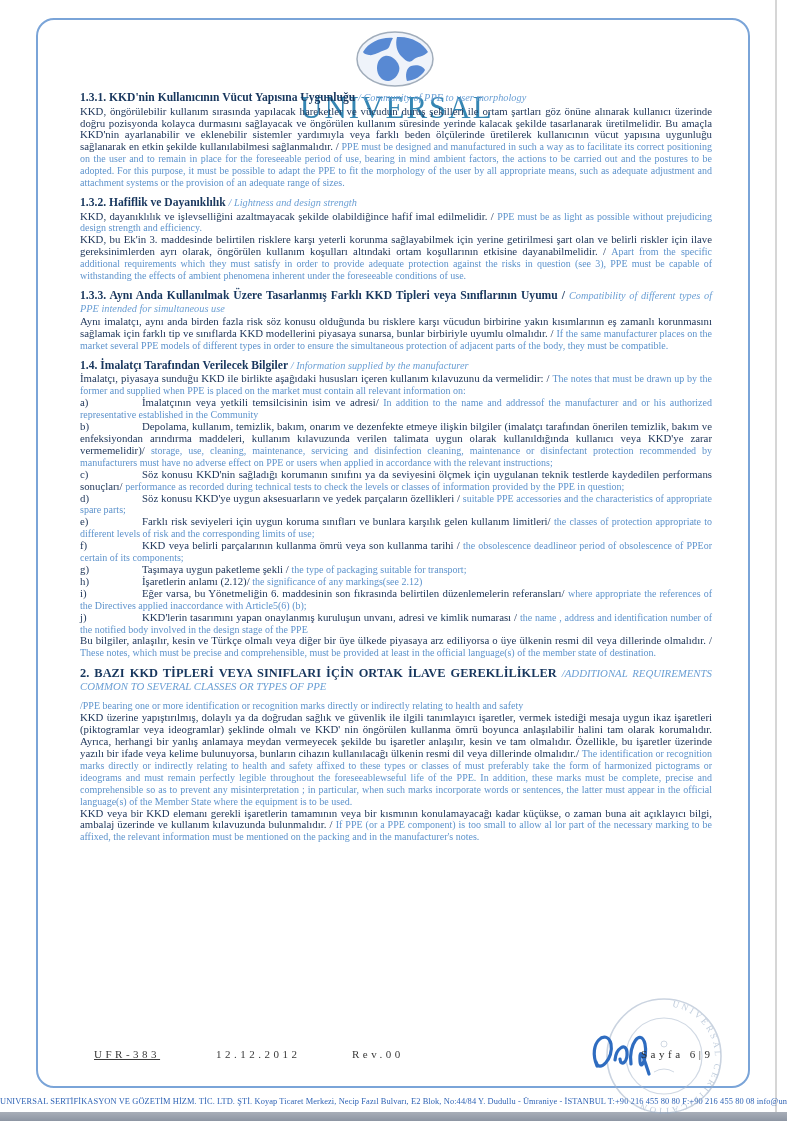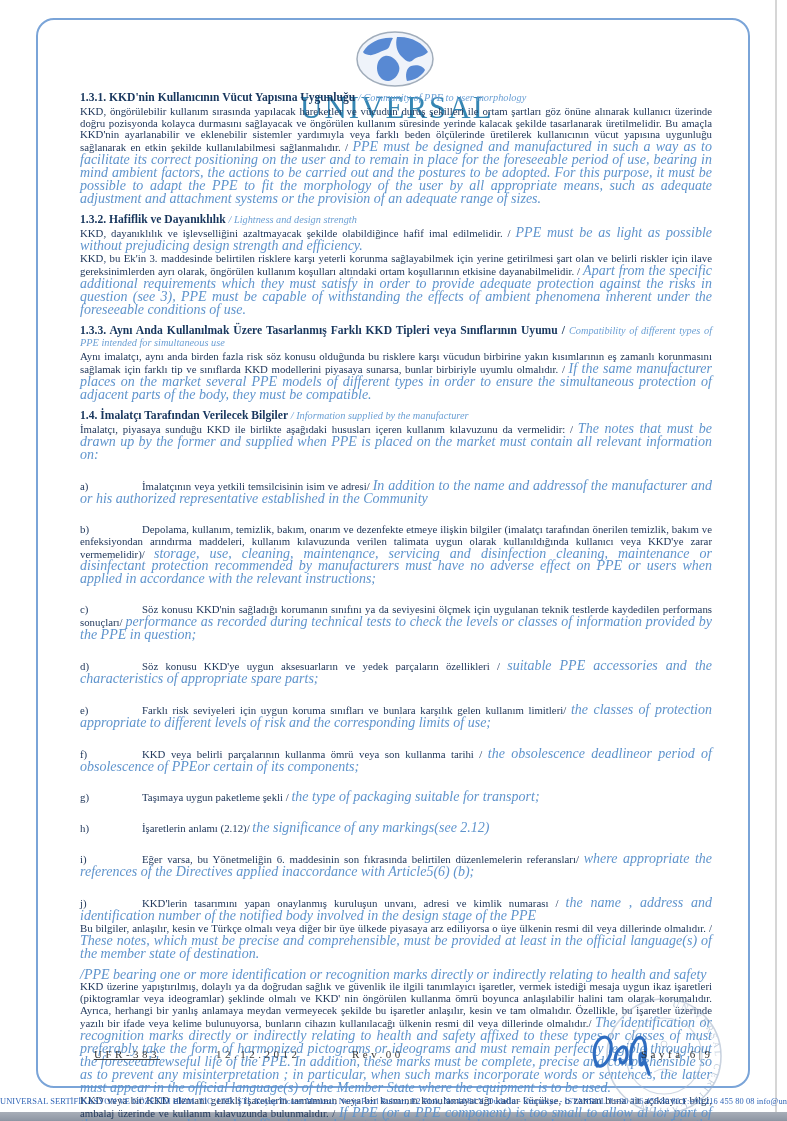--- a/index.html
+++ b/index.html
@@ -22,22 +22,22 @@
   }
   
   .content{position:absolute;left:80px;top:92px;width:632px;z-index:1;text-align:justify;}
   .sec{margin:0 0 8px 0;}
   .h{font-weight:bold;color:#17365d;font-size:11.6px;line-height:12.6px;margin-bottom:1px;}
   .h .h-en{font-weight:normal;font-style:italic;color:#6b9fd4;font-size:10.3px;}
   .big-h{font-size:12.4px;}
   .big-h .h-en{font-size:10.8px;}
   .p{font-size:10.8px;line-height:11.9px;color:#22395c;}
   .tr{color:#22395c;}
-  .en{color:#5e93cc;font-style:italic;font-size:14px;}
-  .item{font-size:10.8px;line-height:11.9px;margin-top:18px;}
+  .en{color:#5e93cc;font-size:10px;}
+  .item{font-size:10.8px;line-height:11.9px;}
   .item .ltr{display:inline-block;min-width:62px;color:#22395c;}
   
   .footer-codes{position:absolute;top:1048px;left:0;width:100%;z-index:3;
     font-size:11px;color:#3a3a3a;letter-spacing:3.5px;}
   .fc{position:absolute;white-space:nowrap;}
   .fc-code{left:94px;text-decoration:underline;}
   .fc-date{left:216px;}
   .fc-rev{left:352px;}
   .fc-page{left:641px;color:#2f2f2f;}
   
@@ -147,20 +147,26 @@
     <div class="item">
       <span class="ltr">j)</span><span class="tr">KKD'lerin tasarımını yapan onaylanmış kuruluşun unvanı, adresi ve kimlik numarası /</span> <span class="en">the name , address and identification number of the notified body involved in the design stage of the PPE</span>
     </div>
 
     <div class="p">
       <span class="tr">Bu bilgiler, anlaşılır, kesin ve Türkçe olmalı veya diğer bir üye ülkede piyasaya arz ediliyorsa o üye ülkenin resmi dil veya dillerinde olmalıdır. /</span>
       <span class="en">These notes, which must be precise and comprehensible, must be provided at least in the official language(s) of the member state of destination.</span>
     </div>
   </div>
 
+  <div class="sec">
+    <div class="h big-h">
+      <span class="h-tr">2. BAZI KKD TİPLERİ VEYA SINIFLARI İÇİN ORTAK İLAVE GEREKLİLİKLER</span>
+      <span class="h-en">/ADDITIONAL REQUIREMENTS COMMON TO SEVERAL CLASSES OR TYPES OF PPE</span>
+    </div>
+  </div>
 
   <div class="sec">
     <div class="p">
       <span class="en">/PPE bearing one or more identification or recognition marks directly or indirectly relating to health and safety</span>
     </div>
     <div class="p">
       <span class="tr">KKD üzerine yapıştırılmış, dolaylı ya da doğrudan sağlık ve güvenlik ile ilgili tanımlayıcı işaretler, vermek istediği mesaja uygun ikaz işaretleri (piktogramlar veya ideogramlar) şeklinde olmalı ve KKD' nin öngörülen kullanma ömrü boyunca anlaşılabilir halini tam olarak korumalıdır. Ayrıca, herhangi bir yanlış anlamaya meydan vermeyecek şekilde bu işaretler anlaşılır, kesin ve tam olmalıdır. Özellikle, bu işaretler üzerinde yazılı bir ifade veya kelime bulunuyorsa, bunların cihazın kullanılacağı ülkenin resmi dil veya dillerinde olmalıdır./</span>
       <span class="en">The identification or recognition marks directly or indirectly relating to health and safety affixed to these types or classes of  must preferably take the form of harmonized pictograms or ideograms and must remain perfectly legible throughout the foreseeablewseful life of the PPE. In addition, these marks must be complete, precise and comprehensible so as to  prevent any misinterpretation ; in particular, when such marks incorporate words or sentences, the latter must appear in the official language(s) of the Member State where the equipment is to be used.</span>
     </div>
     <div class="p">

